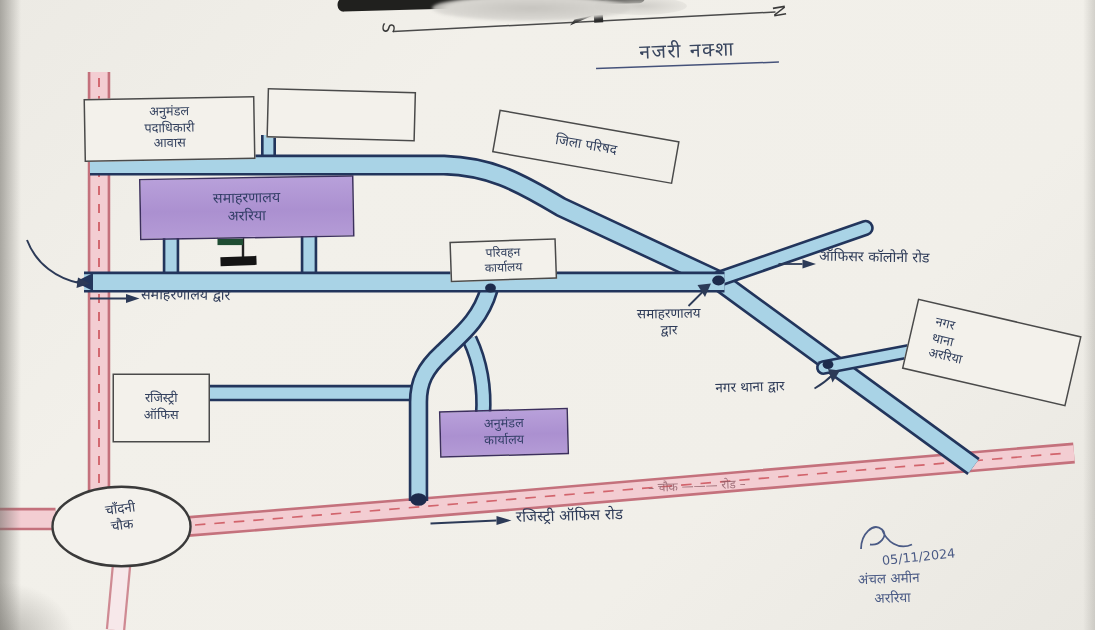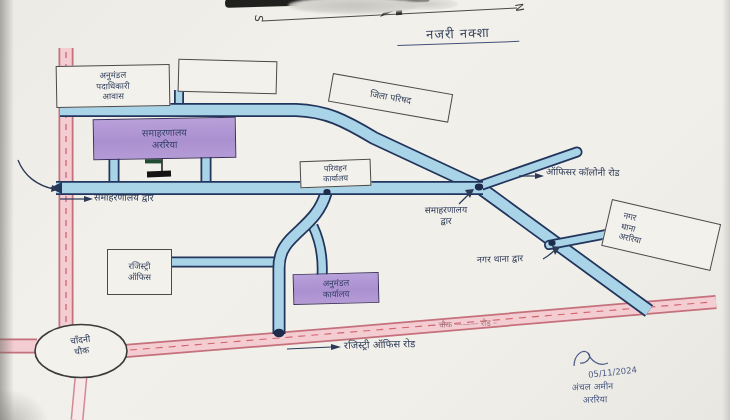--- a/index.html
+++ b/index.html
@@ -147,21 +147,21 @@
 
   <div class="box" style="left:333px;top:73px;width:120px;height:27px;font-size:9px;background:transparent;
        transform:rotate(10deg);transform-origin:left top;border-width:1.2px;">जिला परिषद</div>
 
   <div class="box purple" style="left:93px;top:118px;width:141px;height:39px;font-size:9.5px;transform:rotate(-1deg);">समाहरणालय
 अररिया</div>
 
   <div class="box" style="left:300px;top:160px;width:69px;height:25px;font-size:8px;transform:rotate(-2deg);">परिवहन
 कार्यालय</div>
 
-  <div class="box" style="left:75px;top:249px;width:63px;height:44px;font-size:8.5px;margin-left:32px;">रजिस्ट्री
+  <div class="box" style="left:75px;top:249px;width:63px;height:44px;font-size:8.5px;">रजिस्ट्री
 ऑफिस</div>
 
   <div class="box purple" style="left:293px;top:273px;width:84px;height:29px;font-size:8.5px;transform:rotate(-1.5deg);">अनुमंडल
 कार्यालय</div>
 
   <div class="box" style="left:612px;top:199px;width:96px;height:46px;font-size:8.5px;
        transform:rotate(13deg);transform-origin:left top;justify-content:flex-start;padding-left:14px;text-align:left;">नगर
 थाना
 अररिया</div>
 

